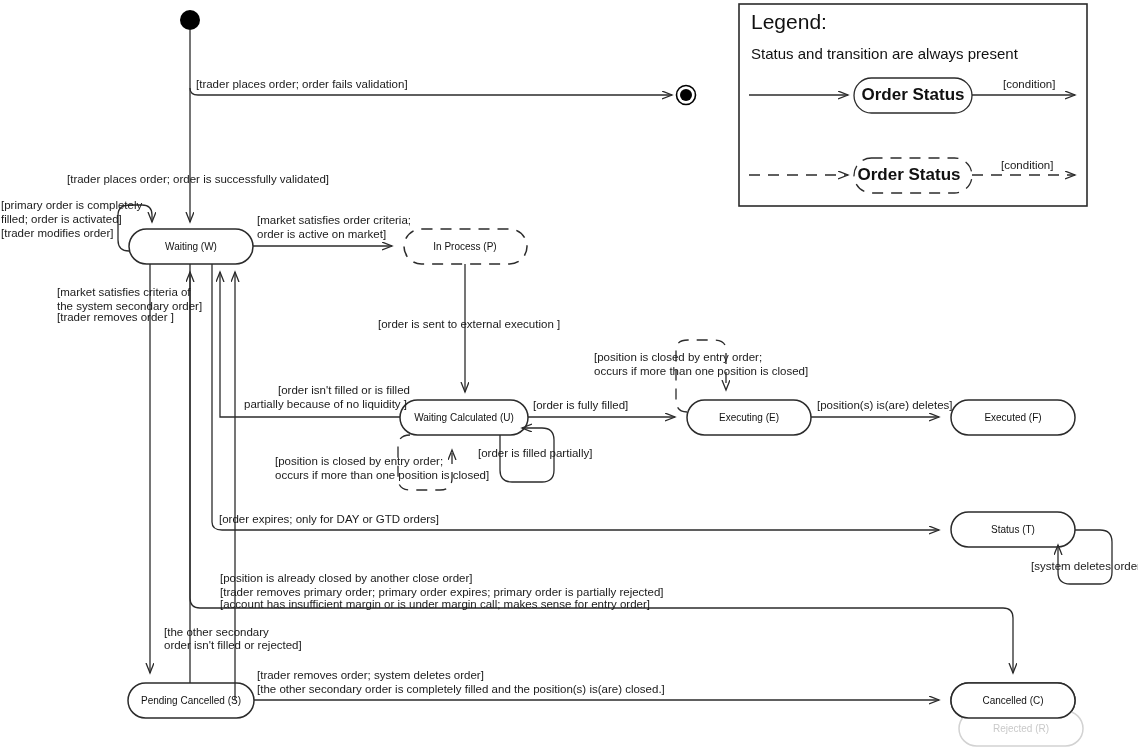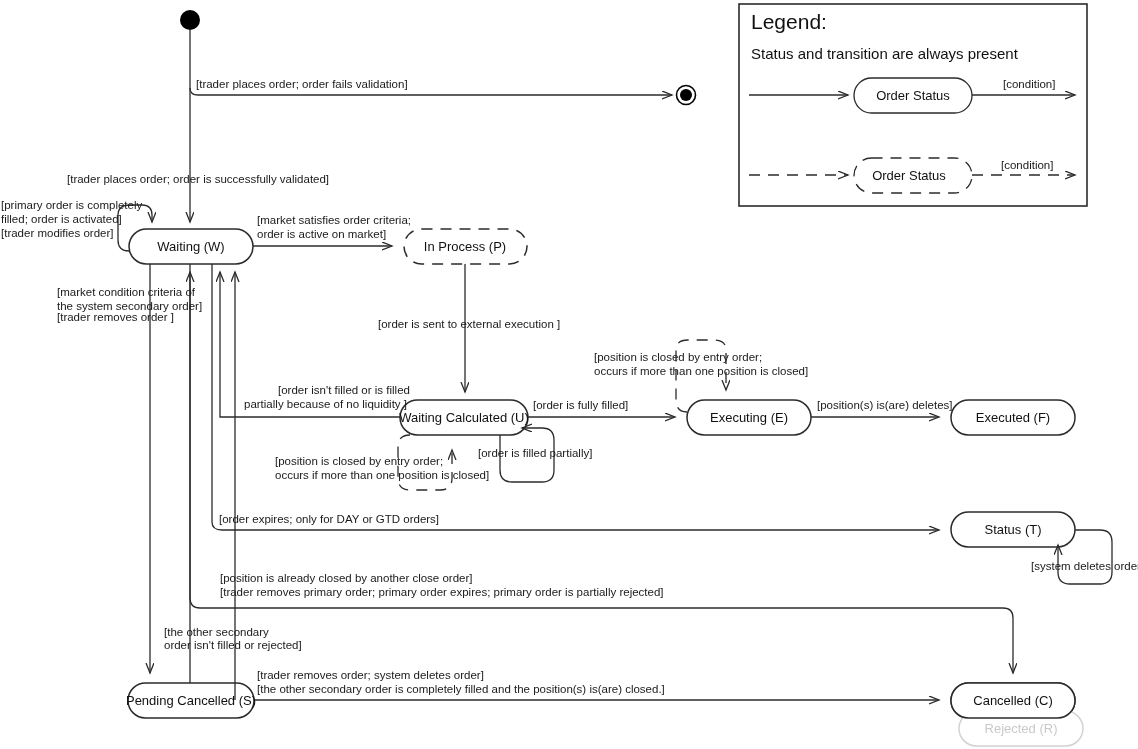--- a/index.html
+++ b/index.html
@@ -1,27 +1,27 @@
 <!DOCTYPE html>
 <html><head>
 <meta charset="utf-8">
 <style>
   html,body{margin:0;padding:0;background:#ffffff;}
   body{font-family:"Liberation Sans",sans-serif;}
   #stage{position:relative;width:1138px;height:749px;background:#fff;overflow:hidden;}
   #svgroot{position:absolute;left:0;top:0;width:1138px;height:749px;}
   .lbl{position:absolute;font-family:"Liberation Sans",sans-serif;font-size:11.5px;color:#1a1a1a;
        line-height:13.5px;white-space:pre;}
-  .statetxt{position:absolute;font-family:"Liberation Sans",sans-serif;font-size:13px;color:#111;
+  .statetxt{position:absolute;font-family:"Liberation Sans",sans-serif;font-size:10px;color:#111;
        white-space:nowrap;transform:translate(-50%,-50%);}
   .legendtitle{position:absolute;font-family:"Liberation Sans",sans-serif;font-size:21px;color:#111;white-space:nowrap;}
   .legendline{position:absolute;font-family:"Liberation Sans",sans-serif;font-size:15px;color:#111;white-space:nowrap;}
   .legendcond{position:absolute;font-family:"Liberation Sans",sans-serif;font-size:11.5px;color:#1a1a1a;white-space:nowrap;padding-left:24px;}
-  .legendstate{position:absolute;font-family:"Liberation Sans",sans-serif;font-size:13px;color:#111;
-       white-space:nowrap;transform:translate(-50%,-50%);}
+  .legendstate{position:absolute;font-family:"Liberation Sans",sans-serif;font-size:17px;color:#111;
+       white-space:nowrap;transform:translate(-50%,-50%);font-weight:bold;}
   .ghost{color:#c9c9c9 !important;}
 </style>
 </head>
 <body>
 
 <div id="stage">
 
   <svg id="svgroot" viewBox="0 0 1138 749">
     <defs>
       <marker id="ah" markerWidth="12" markerHeight="12" refX="10" refY="4" orient="auto" markerUnits="userSpaceOnUse">
@@ -108,21 +108,21 @@
   <div class="statetxt" style="left:1013px;top:700px;">Cancelled (C)</div>
   <div class="statetxt ghost" style="left:1021px;top:728px;">Rejected (R)</div>
 
   <div class="lbl" style="left:196px;top:78px;">[trader places order; order fails validation]</div>
   <div class="lbl" style="left:67px;top:173px;">[trader places order; order is successfully validated]</div>
 
   <div class="lbl" style="left:1px;top:199px;">[primary order is completely</div>
   <div class="lbl" style="left:1px;top:213px;">filled; order is activated]</div>
   <div class="lbl" style="left:1px;top:227px;">[trader modifies order]</div>
 
-  <div class="lbl" style="left:57px;top:286px;">[market condition criteria of</div>
+  <div class="lbl" style="left:57px;top:286px;">[market satisfies criteria of</div>
   <div class="lbl" style="left:57px;top:300px;">the system secondary order]</div>
   <div class="lbl" style="left:57px;top:311px;">[trader removes order ]</div>
 
   <div class="lbl" style="left:257px;top:214px;">[market satisfies order criteria;</div>
   <div class="lbl" style="left:257px;top:228px;">order is active on market]</div>
 
   <div class="lbl" style="left:378px;top:318px;">[order is sent to external execution ]</div>
 
   <div class="lbl" style="left:278px;top:384px;">[order isn't filled or is filled</div>
   <div class="lbl" style="left:244px;top:398px;">partially because of no liquidity ]</div>
@@ -136,20 +136,21 @@
   <div class="lbl" style="left:594px;top:351px;">[position is closed by entry order;</div>
   <div class="lbl" style="left:594px;top:365px;">occurs if more than one position is closed]</div>
 
   <div class="lbl" style="left:817px;top:399px;">[position(s) is(are) deletes]</div>
 
   <div class="lbl" style="left:219px;top:513px;">[order expires; only for DAY or GTD orders]</div>
   <div class="lbl" style="left:1031px;top:560px;">[system deletes order]</div>
 
   <div class="lbl" style="left:220px;top:572px;">[position is already closed by another close order]</div>
   <div class="lbl" style="left:220px;top:586px;">[trader removes primary order; primary order expires; primary order is partially rejected]</div>
+  <div class="lbl" style="left:220px;top:598px;">[account has insufficient margin or is under margin call; makes sense for entry order]</div>
 
   <div class="lbl" style="left:164px;top:626px;">[the other secondary</div>
   <div class="lbl" style="left:164px;top:639px;">order isn't filled or rejected]</div>
 
   <div class="lbl" style="left:257px;top:669px;">[trader removes order; system deletes order]</div>
   <div class="lbl" style="left:257px;top:683px;">[the other secondary order is completely filled and the position(s) is(are) closed.]</div>
 
   <div class="legendtitle" style="left:751px;top:10px;">Legend:</div>
   <div class="legendline" style="left:751px;top:45px;">Status and transition are always present</div>
   <div class="legendstate" style="left:913px;top:95px;">Order Status</div>

